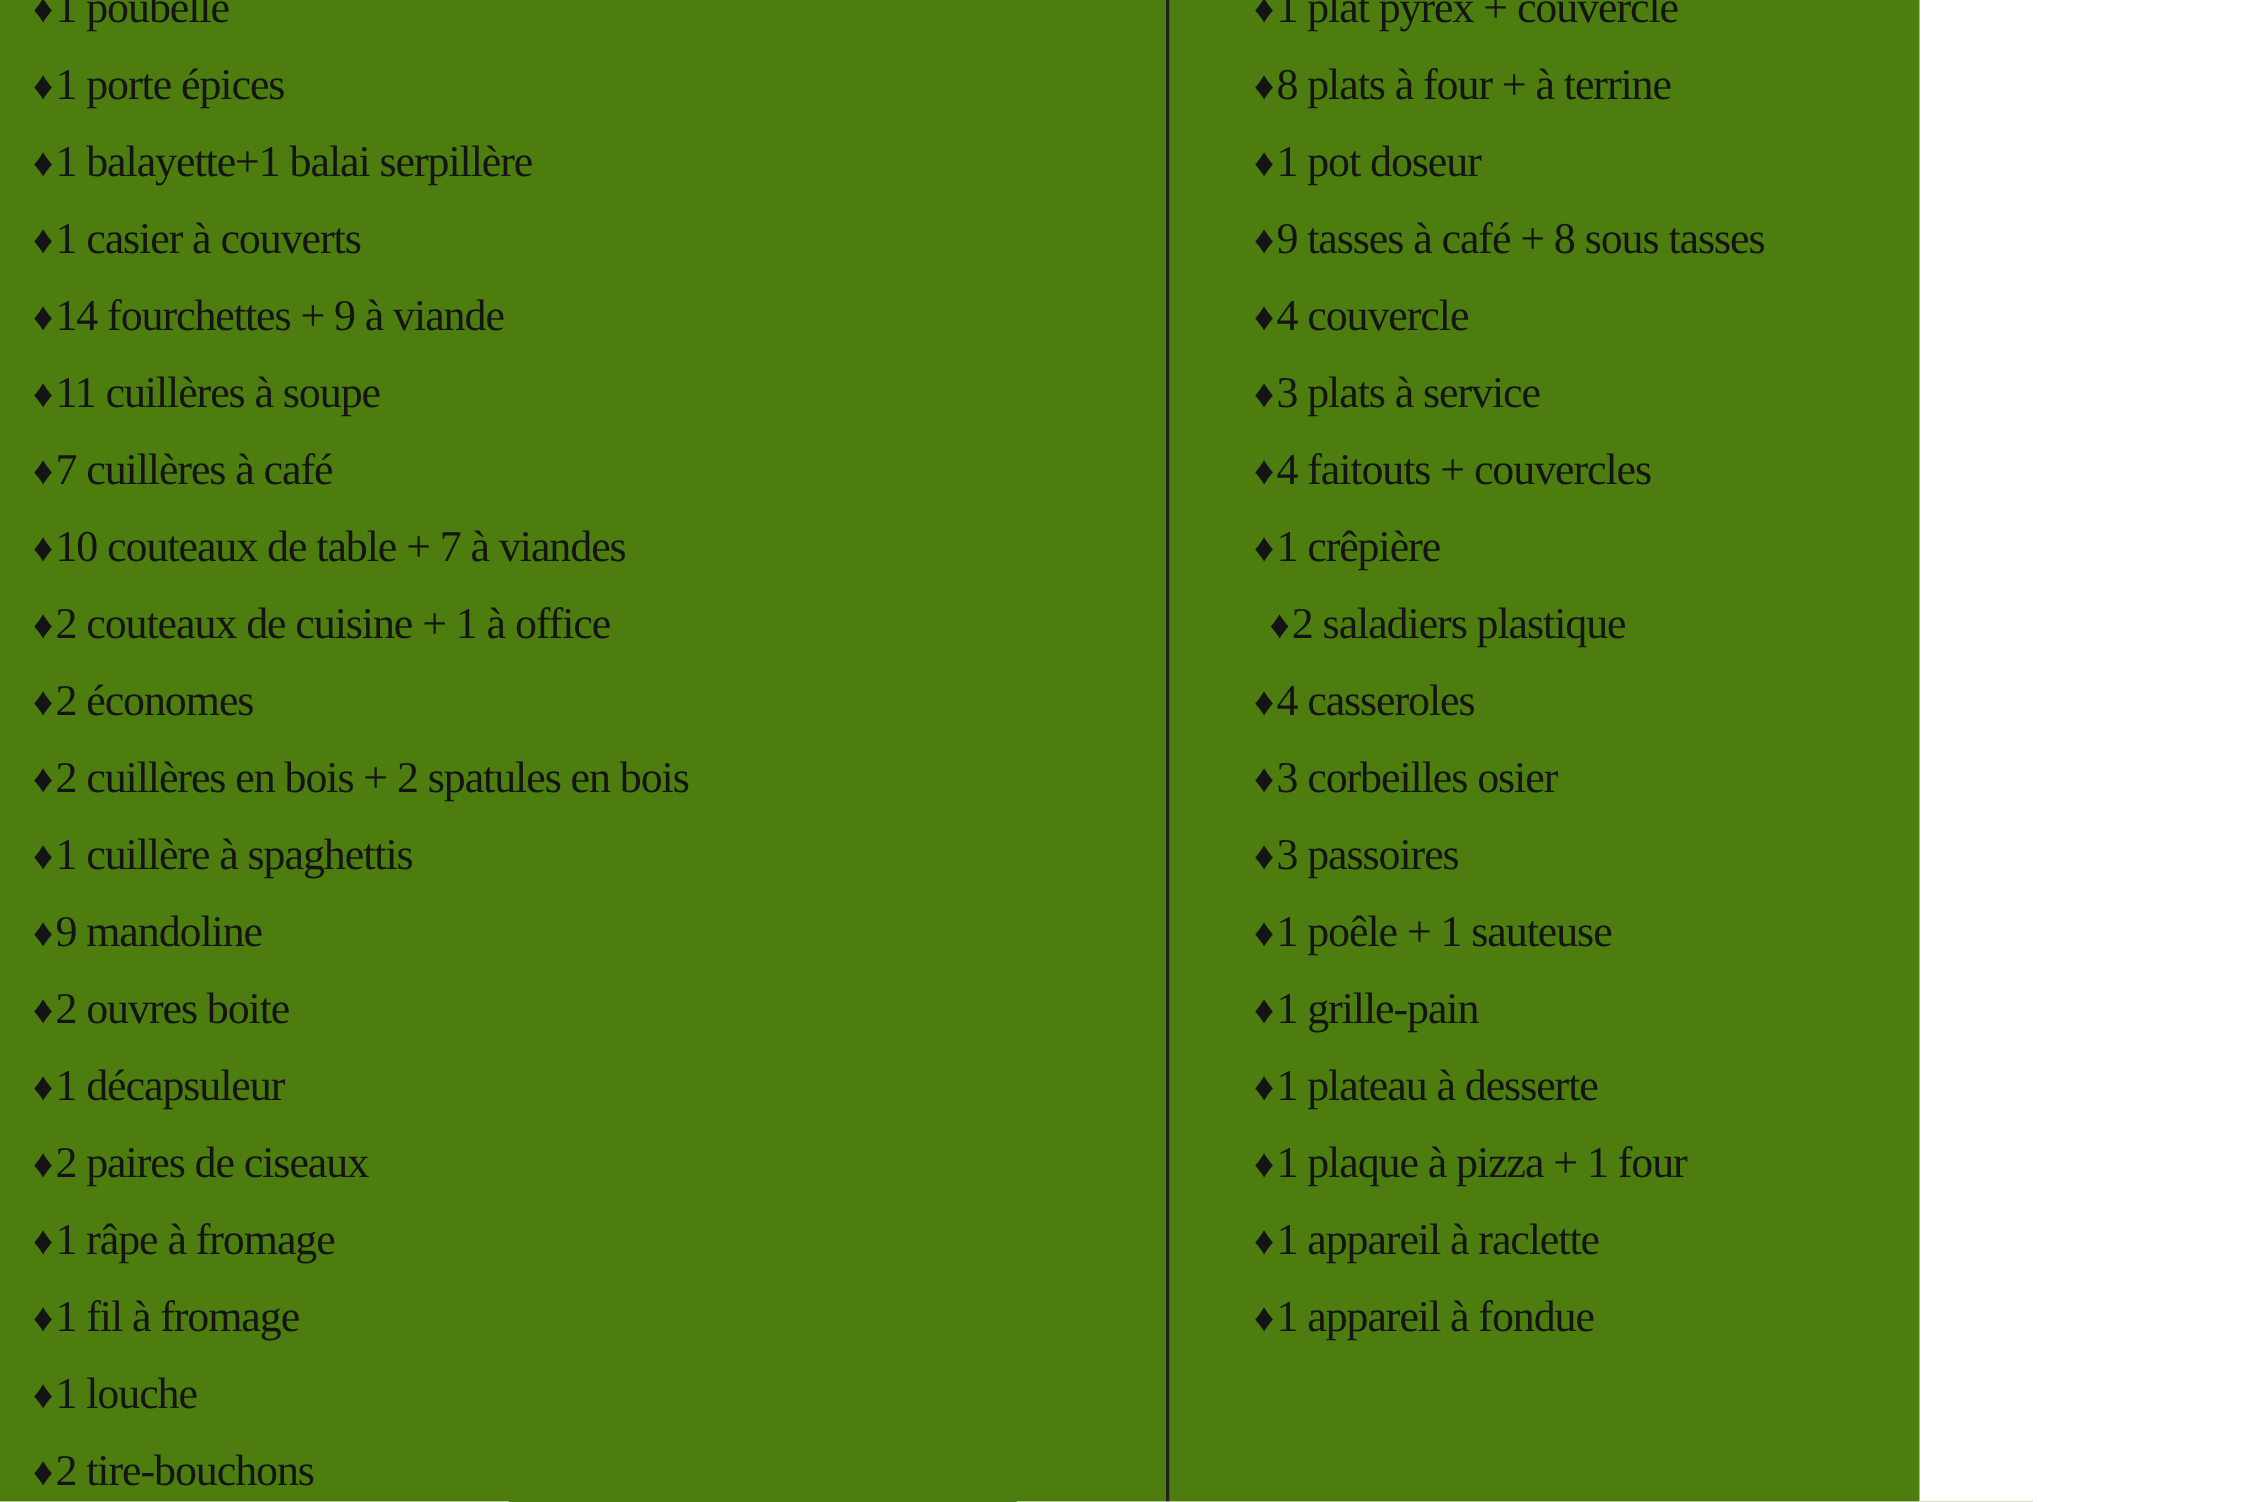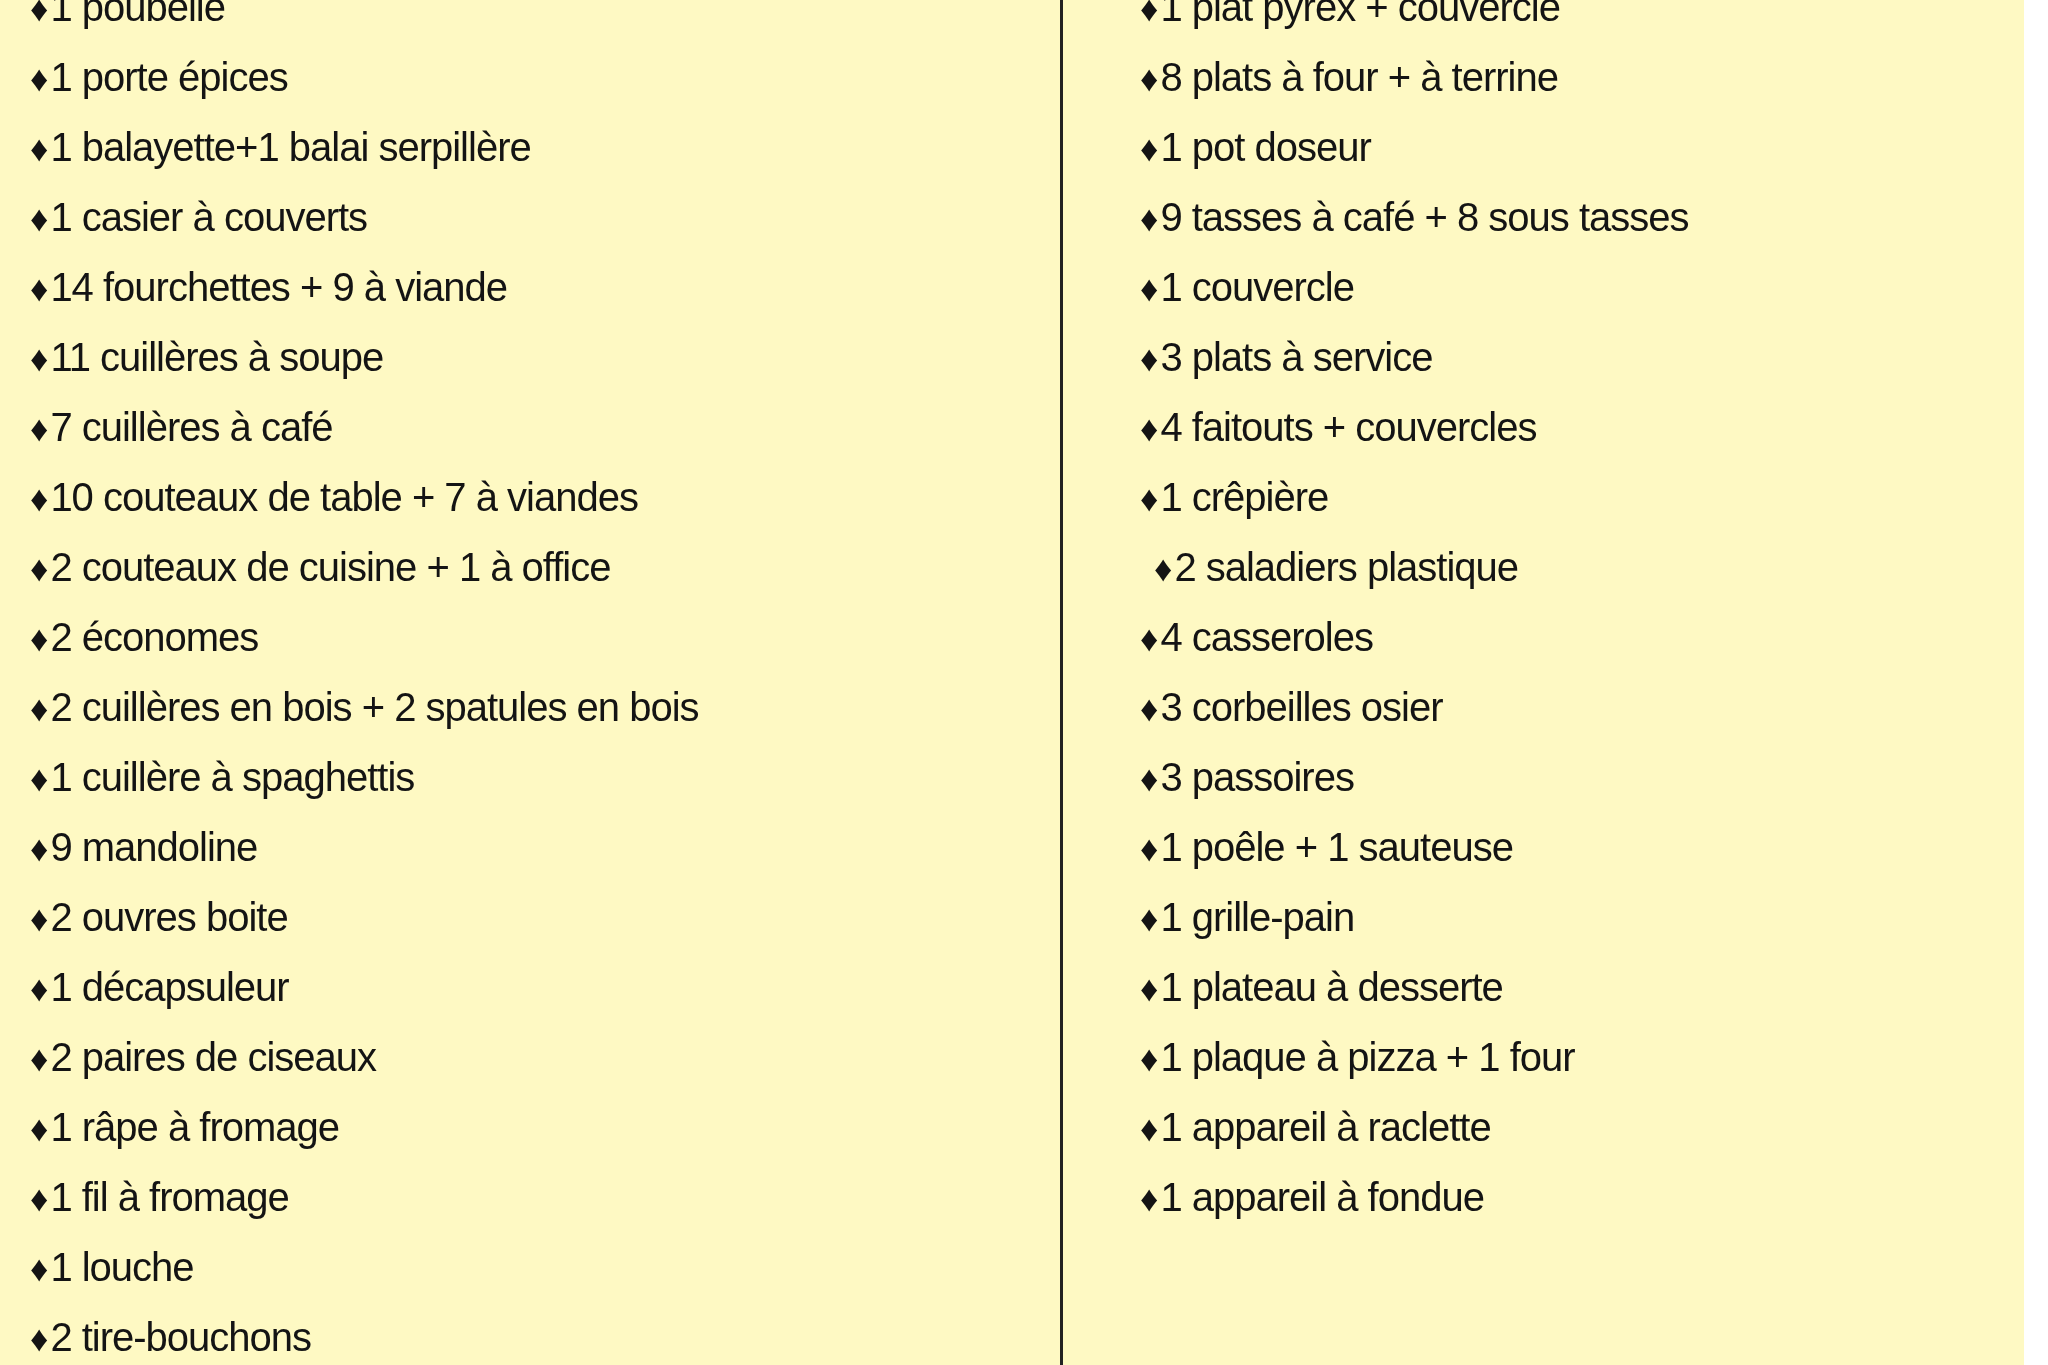--- a/index.html
+++ b/index.html
@@ -2,25 +2,25 @@
 <html><head>
 <meta charset="utf-8">
 <style>
   html, body {
     margin: 0;
     padding: 0;
     background: #ffffff;
   }
   .page {
     position: relative;
-    width: 2024px;
+    width: 1745px;
     height: 1365px;
     overflow: hidden;
-    background: #fef9c3;
-    font-family: Liberation Sans, sans-serif;
+    background: #4d7c0f;
+    font-family: Liberation Serif, serif;
     color: #141414;
   }
   .col {
     position: absolute;
     top: -28px;
   }
   .col-left  { left: 30px;   width: 1000px; }
   .col-right { left: 1140px; width: 880px;  }
   .divider {
     position: absolute;
@@ -71,21 +71,21 @@
       <div class="row"><span class="bullet">♦</span><span class="txt">2 tire-bouchons</span></div>
     </div>
 
   <div class="divider"></div>
 
   <div class="col col-right" id="col-right">
       <div class="row"><span class="bullet">♦</span><span class="txt">1 plat pyrex + couvercle</span></div>
       <div class="row"><span class="bullet">♦</span><span class="txt">8 plats à four + à terrine</span></div>
       <div class="row"><span class="bullet">♦</span><span class="txt">1 pot doseur</span></div>
       <div class="row"><span class="bullet">♦</span><span class="txt">9 tasses à café + 8 sous tasses</span></div>
-      <div class="row"><span class="bullet">♦</span><span class="txt">1 couvercle</span></div>
+      <div class="row"><span class="bullet">♦</span><span class="txt">4 couvercle</span></div>
       <div class="row"><span class="bullet">♦</span><span class="txt">3 plats à service</span></div>
       <div class="row"><span class="bullet">♦</span><span class="txt">4 faitouts + couvercles</span></div>
       <div class="row"><span class="bullet">♦</span><span class="txt">1 crêpière</span></div>
       <div class="row indented"><span class="bullet">♦</span><span class="txt">2 saladiers plastique</span></div>
       <div class="row"><span class="bullet">♦</span><span class="txt">4 casseroles</span></div>
       <div class="row"><span class="bullet">♦</span><span class="txt">3 corbeilles osier</span></div>
       <div class="row"><span class="bullet">♦</span><span class="txt">3 passoires</span></div>
       <div class="row"><span class="bullet">♦</span><span class="txt">1 poêle + 1 sauteuse</span></div>
       <div class="row"><span class="bullet">♦</span><span class="txt">1 grille-pain</span></div>
       <div class="row"><span class="bullet">♦</span><span class="txt">1 plateau à desserte</span></div>

